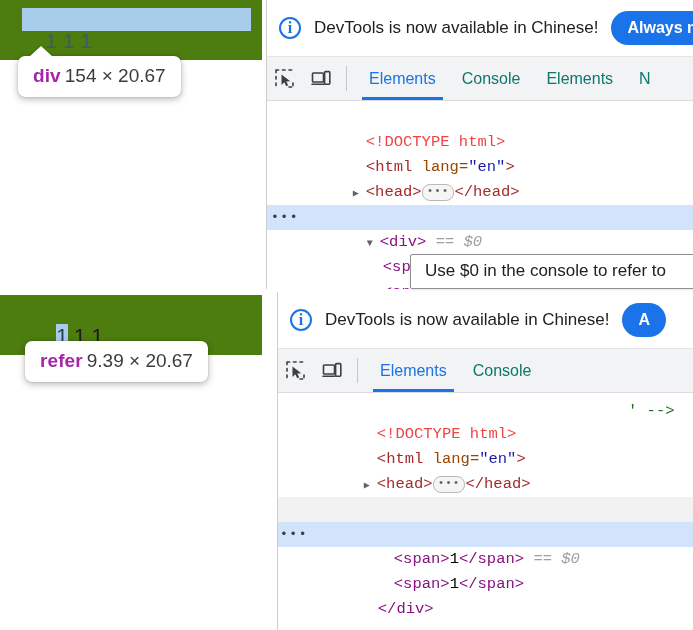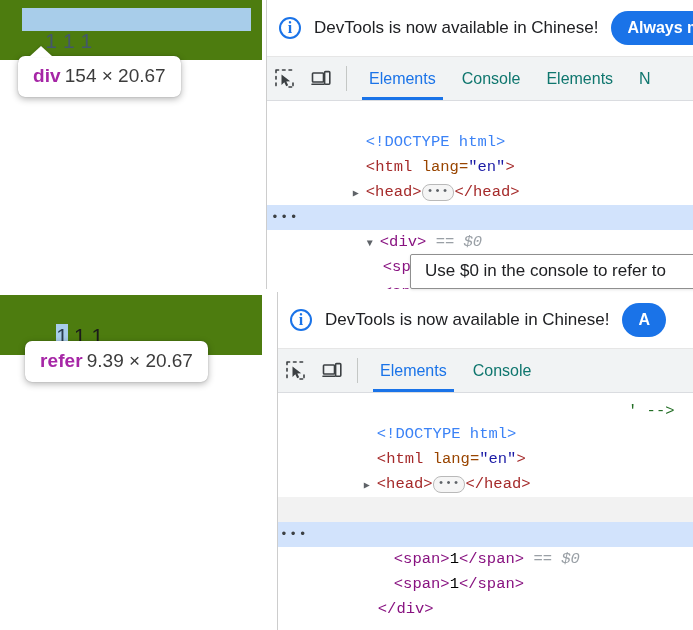--- a/index.html
+++ b/index.html
@@ -192,21 +192,21 @@
     color: #3c4043;
     letter-spacing: 1.5px;
     font-size: 13px;
   }
   .tw {
     display: inline-block;
     width: 13px;
     color: #5f6368;
     font-size: 10px;
   }
-  .doctype { color: #3b82f6; }
+  .doctype { color: #ef4444; }
   .tag     { color: #a52a2a; }
   .tagp    { color: #881280; }
   .attr    { color: #994500; }
   .val     { color: #1a1aa6; }
   .txt     { color: #000000; }
   .eq0     { color: #9aa0a6; font-style: italic; }
   .ellip-badge {
     display: inline-block;
     border: 1px solid #b9b9b9;
     border-radius: 8px;

